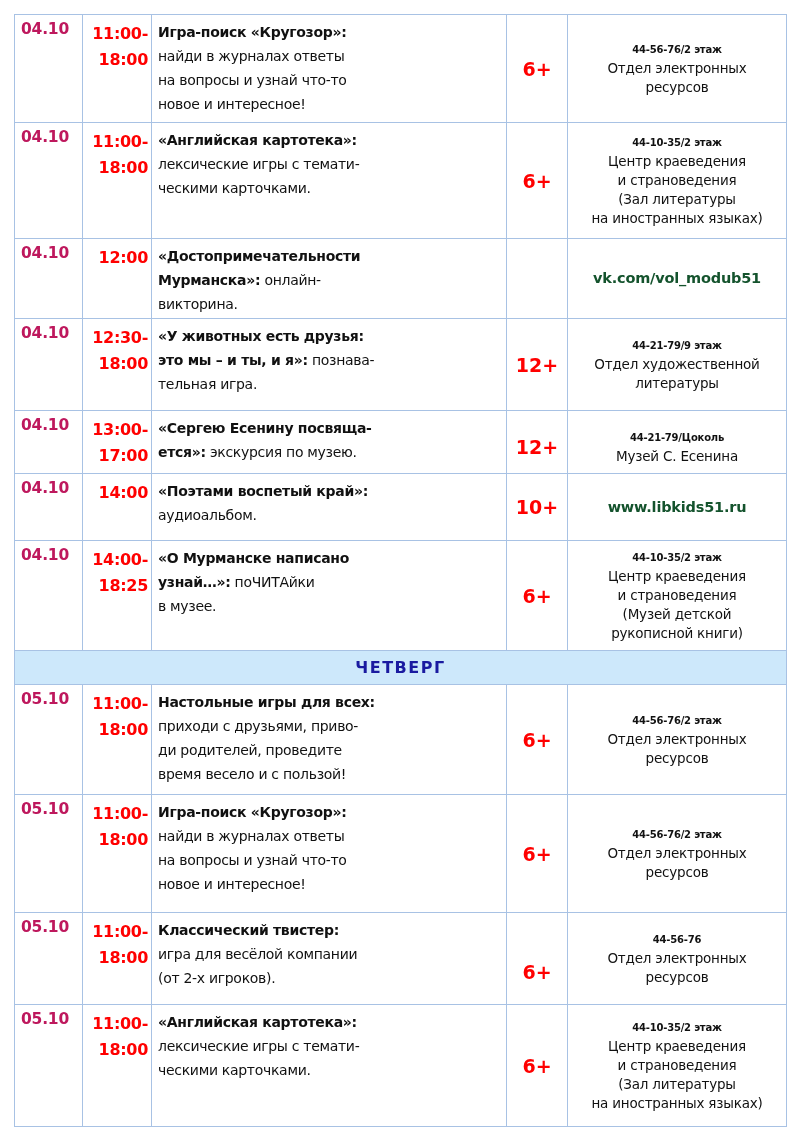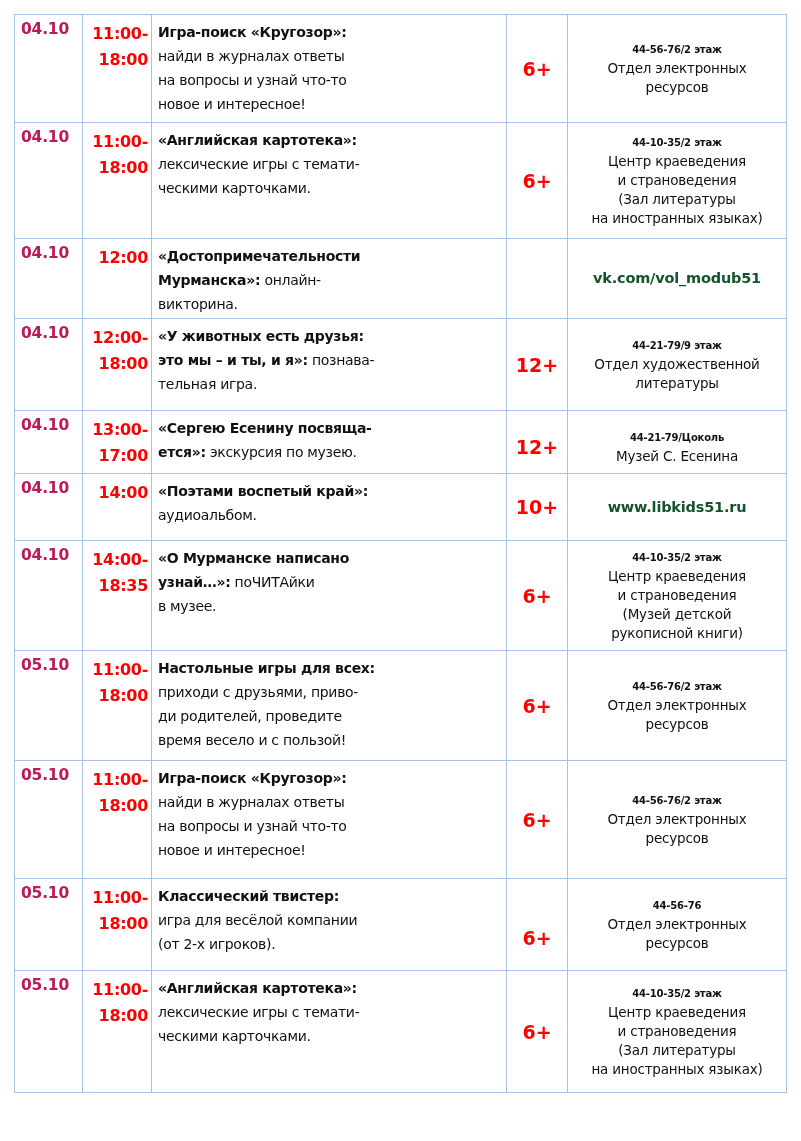--- a/index.html
+++ b/index.html
@@ -122,21 +122,21 @@
       </td>
       <td class="age"></td>
       <td class="loc">
         <span class="line link">vk.com/vol_modub51</span>
       </td>
     </tr>
 
     <tr style="height:92px">
       <td class="date">04.10</td>
       <td class="time">
-        <span class="line">12:00-</span>
+        <span class="line">12:30-</span>
         <span class="line">18:00</span>
       </td>
       <td class="desc">
         <span class="line title">«У животных есть друзья:</span>
         <span class="line"><span class="title">это мы – и ты, и я»:</span><span> познава-</span></span>
         <span class="line">тельная игра.</span>
       </td>
       <td class="age">12+</td>
       <td class="loc">
         <span class="line phone">44-21-79/9 этаж</span>
@@ -174,37 +174,40 @@
       <td class="age">10+</td>
       <td class="loc">
         <span class="line link">www.libkids51.ru</span>
       </td>
     </tr>
 
     <tr style="height:110px">
       <td class="date">04.10</td>
       <td class="time">
         <span class="line">14:00-</span>
-        <span class="line">18:35</span>
+        <span class="line">18:25</span>
       </td>
       <td class="desc">
         <span class="line title">«О Мурманске написано</span>
         <span class="line"><span class="title">узнай…»:</span><span> поЧИТАйки</span></span>
         <span class="line">в музее.</span>
       </td>
       <td class="age">6+</td>
       <td class="loc">
         <span class="line phone">44-10-35/2 этаж</span>
         <span class="line">Центр краеведения</span>
         <span class="line">и страноведения</span>
         <span class="line">(Музей детской</span>
         <span class="line">рукописной книги)</span>
       </td>
     </tr>
 
+    <tr class="day-band">
+      <td colspan="5">ЧЕТВЕРГ</td>
+    </tr>
 
     <tr style="height:110px">
       <td class="date">05.10</td>
       <td class="time">
         <span class="line">11:00-</span>
         <span class="line">18:00</span>
       </td>
       <td class="desc">
         <span class="line title">Настольные игры для всех:</span>
         <span class="line">приходи с друзьями, приво-</span>

